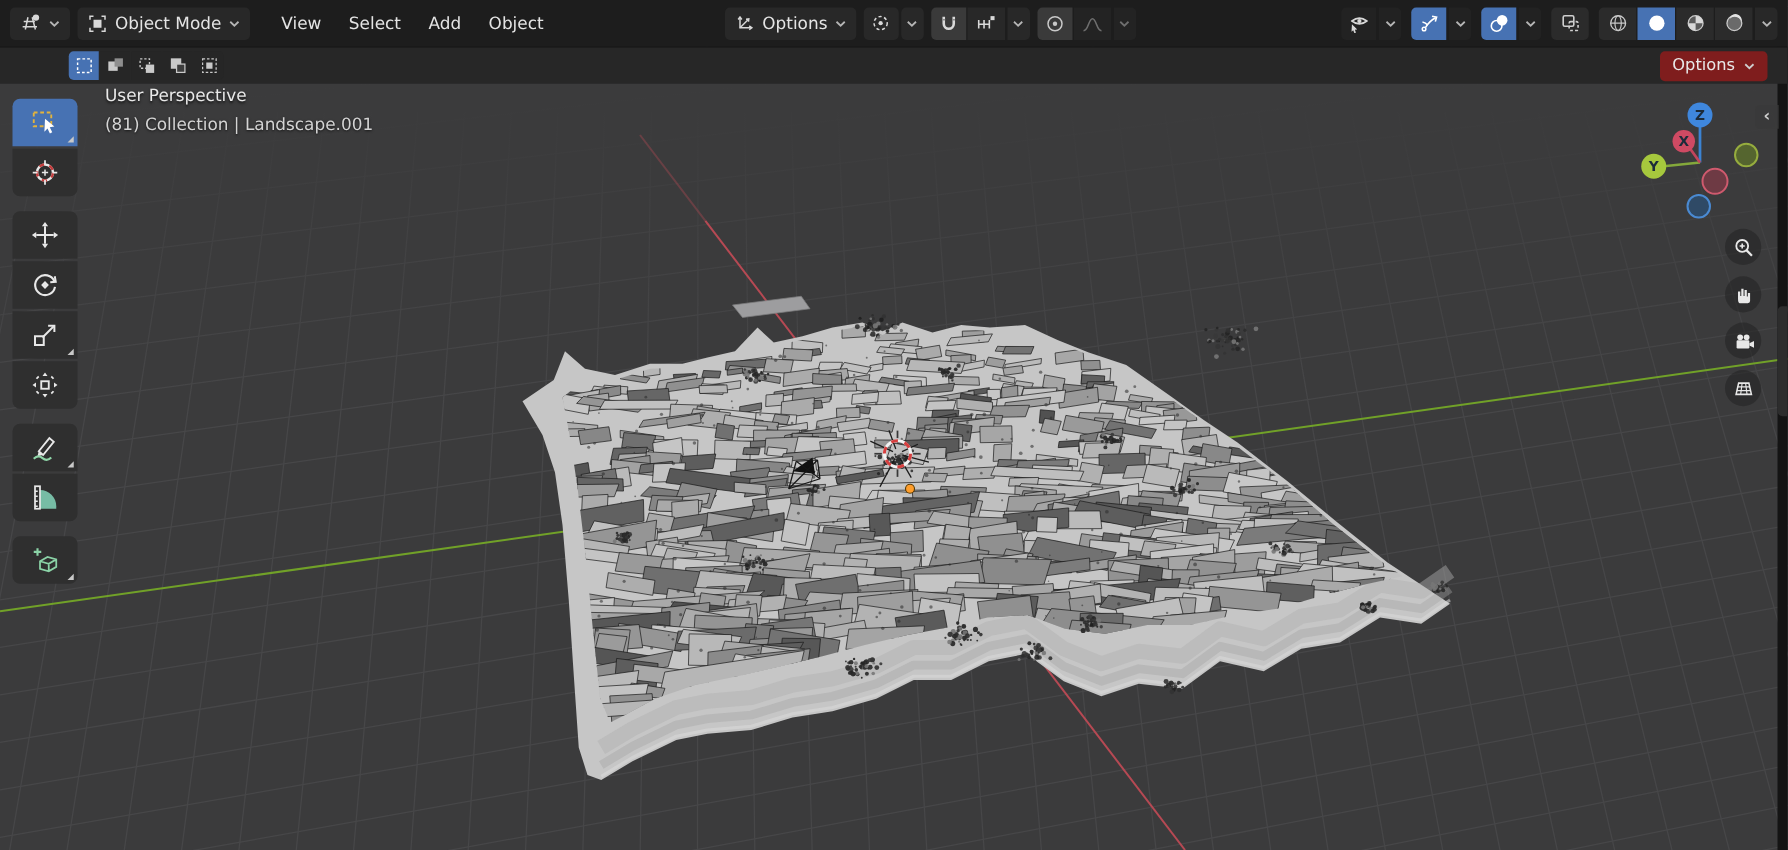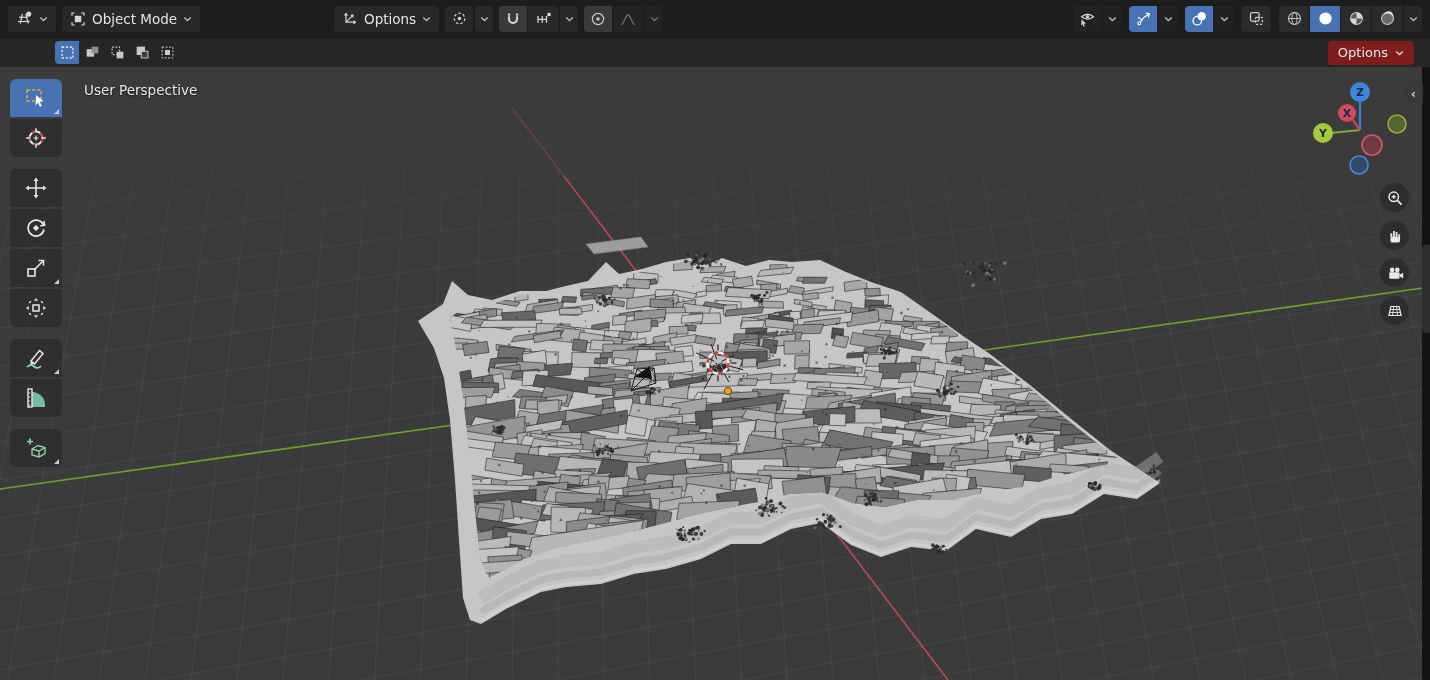--- a/index.html
+++ b/index.html
@@ -52,21 +52,21 @@
   .tool.r-top { border-radius:6px 6px 0 0; }
   .tool.r-bot { border-radius:0 0 6px 6px; }
   .tool.r-all { border-radius:6px; }
   .tool.sep { margin-top:12px; }
   .tool.mb { margin-bottom:2px; }
   .tool.active { background:#4772b3; }
   .tool.has-sub::after { content:""; position:absolute; right:3px; bottom:3px;
         border-left:5px solid transparent; border-bottom:5px solid #c9c9c9; width:0; height:0; }
 
   
-  .vp-text { position:absolute; left:84px; top:79px; z-index:5; color:#e9e9e9;
+  .vp-text { position:absolute; left:84px; top:66px; z-index:5; color:#e9e9e9;
              font-size:13.5px; line-height:23px; text-shadow:0 1px 2px rgba(0,0,0,.65); }
   .vp-text .sub { color:#d4d4d4; }
 
   
   #gizmo { position:absolute; left:1300px; top:72px; width:120px; height:110px; z-index:8; }
   .vbtn { position:absolute; left:1380px; width:29px; height:29px; border:none; z-index:8;
           border-radius:50%; background:rgba(35,35,35,.55); display:flex; align-items:center;
           justify-content:center; padding:0; }
   .edge-strip { position:absolute; right:0; top:37px; width:8px; bottom:0; background:#141414; z-index:7; }
   .edge-tab { position:absolute; right:0; top:245px; width:8px; height:88px; background:#2d2d2d;
@@ -1557,20 +1557,26 @@
           </g>
         </svg>
         <span>Object Mode</span>
         <span class="chev">
             <svg width="9" height="6" viewBox="0 0 9 6">
               <polyline points="1.2,1.4 4.5,4.6 7.8,1.4" fill="none" stroke="#b5b5b5" stroke-width="1.4"></polyline>
             </svg>
           </span>
       </div>
 
+      <nav class="menubar">
+        <span class="menu-item">View</span>
+        <span class="menu-item">Select</span>
+        <span class="menu-item">Add</span>
+        <span class="menu-item">Object</span>
+      </nav>
     </div>
 
     <div class="grp mid-gap">
       <div class="pill">
         <svg width="16" height="16" viewBox="0 0 20 20">
           <g stroke="#d8d8d8" stroke-width="1.5" fill="none">
             <path d="M5 4 V14 H16"></path>
               <path d="M5 14 L13 6"></path>
             <path d="M11 5.5 L13.8 5.2 L13.5 8"></path>
               <path d="M3.2 5.8 L5 3.2 L6.8 5.8"></path>
@@ -1828,20 +1834,21 @@
     <div class="tool sep has-sub r-all">
       <svg width="24" height="24" viewBox="0 0 24 24">
         <path d="M3 5.5 h6 M6 2.5 v6" stroke="#8bd3a7" stroke-width="1.7"></path>
         <path d="M8 13 L14 9.5 L21 11.5 L21 17.5 L15 21 L8 19 Z M8 13 L15 15 L21 11.5 M15 15 L15 21" fill="none" stroke="#8bd3a7" stroke-width="1.4"></path>
       </svg>
     </div>
   </aside>
 
   <div class="vp-text">
     <div>User Perspective</div>
+    <div class="sub">(81) Collection | Landscape.001</div>
   </div>
 
   <svg id="gizmo" viewBox="1300 72 120 110">
       <line x1="1360" y1="130" x2="1360" y2="100" stroke="#3b83d2" stroke-width="2.2"></line>
       <line x1="1360" y1="130" x2="1331" y2="133" stroke="#84a83b" stroke-width="2.2"></line>
       <line x1="1360" y1="130" x2="1350" y2="116" stroke="#c4455c" stroke-width="2.2"></line>
       <circle cx="1397" cy="124" r="9" fill="#55652f" stroke="#96ad3e" stroke-width="1.6"></circle>
       <circle cx="1372" cy="145" r="10" fill="#6e3a44" stroke="#cf5a6e" stroke-width="1.6"></circle>
       <circle cx="1359" cy="165" r="9" fill="#2f4a66" stroke="#4a8ad2" stroke-width="1.6"></circle>
       <circle cx="1360" cy="92" r="10" fill="#3f87dd" stroke="none" stroke-width="1.6"></circle>

